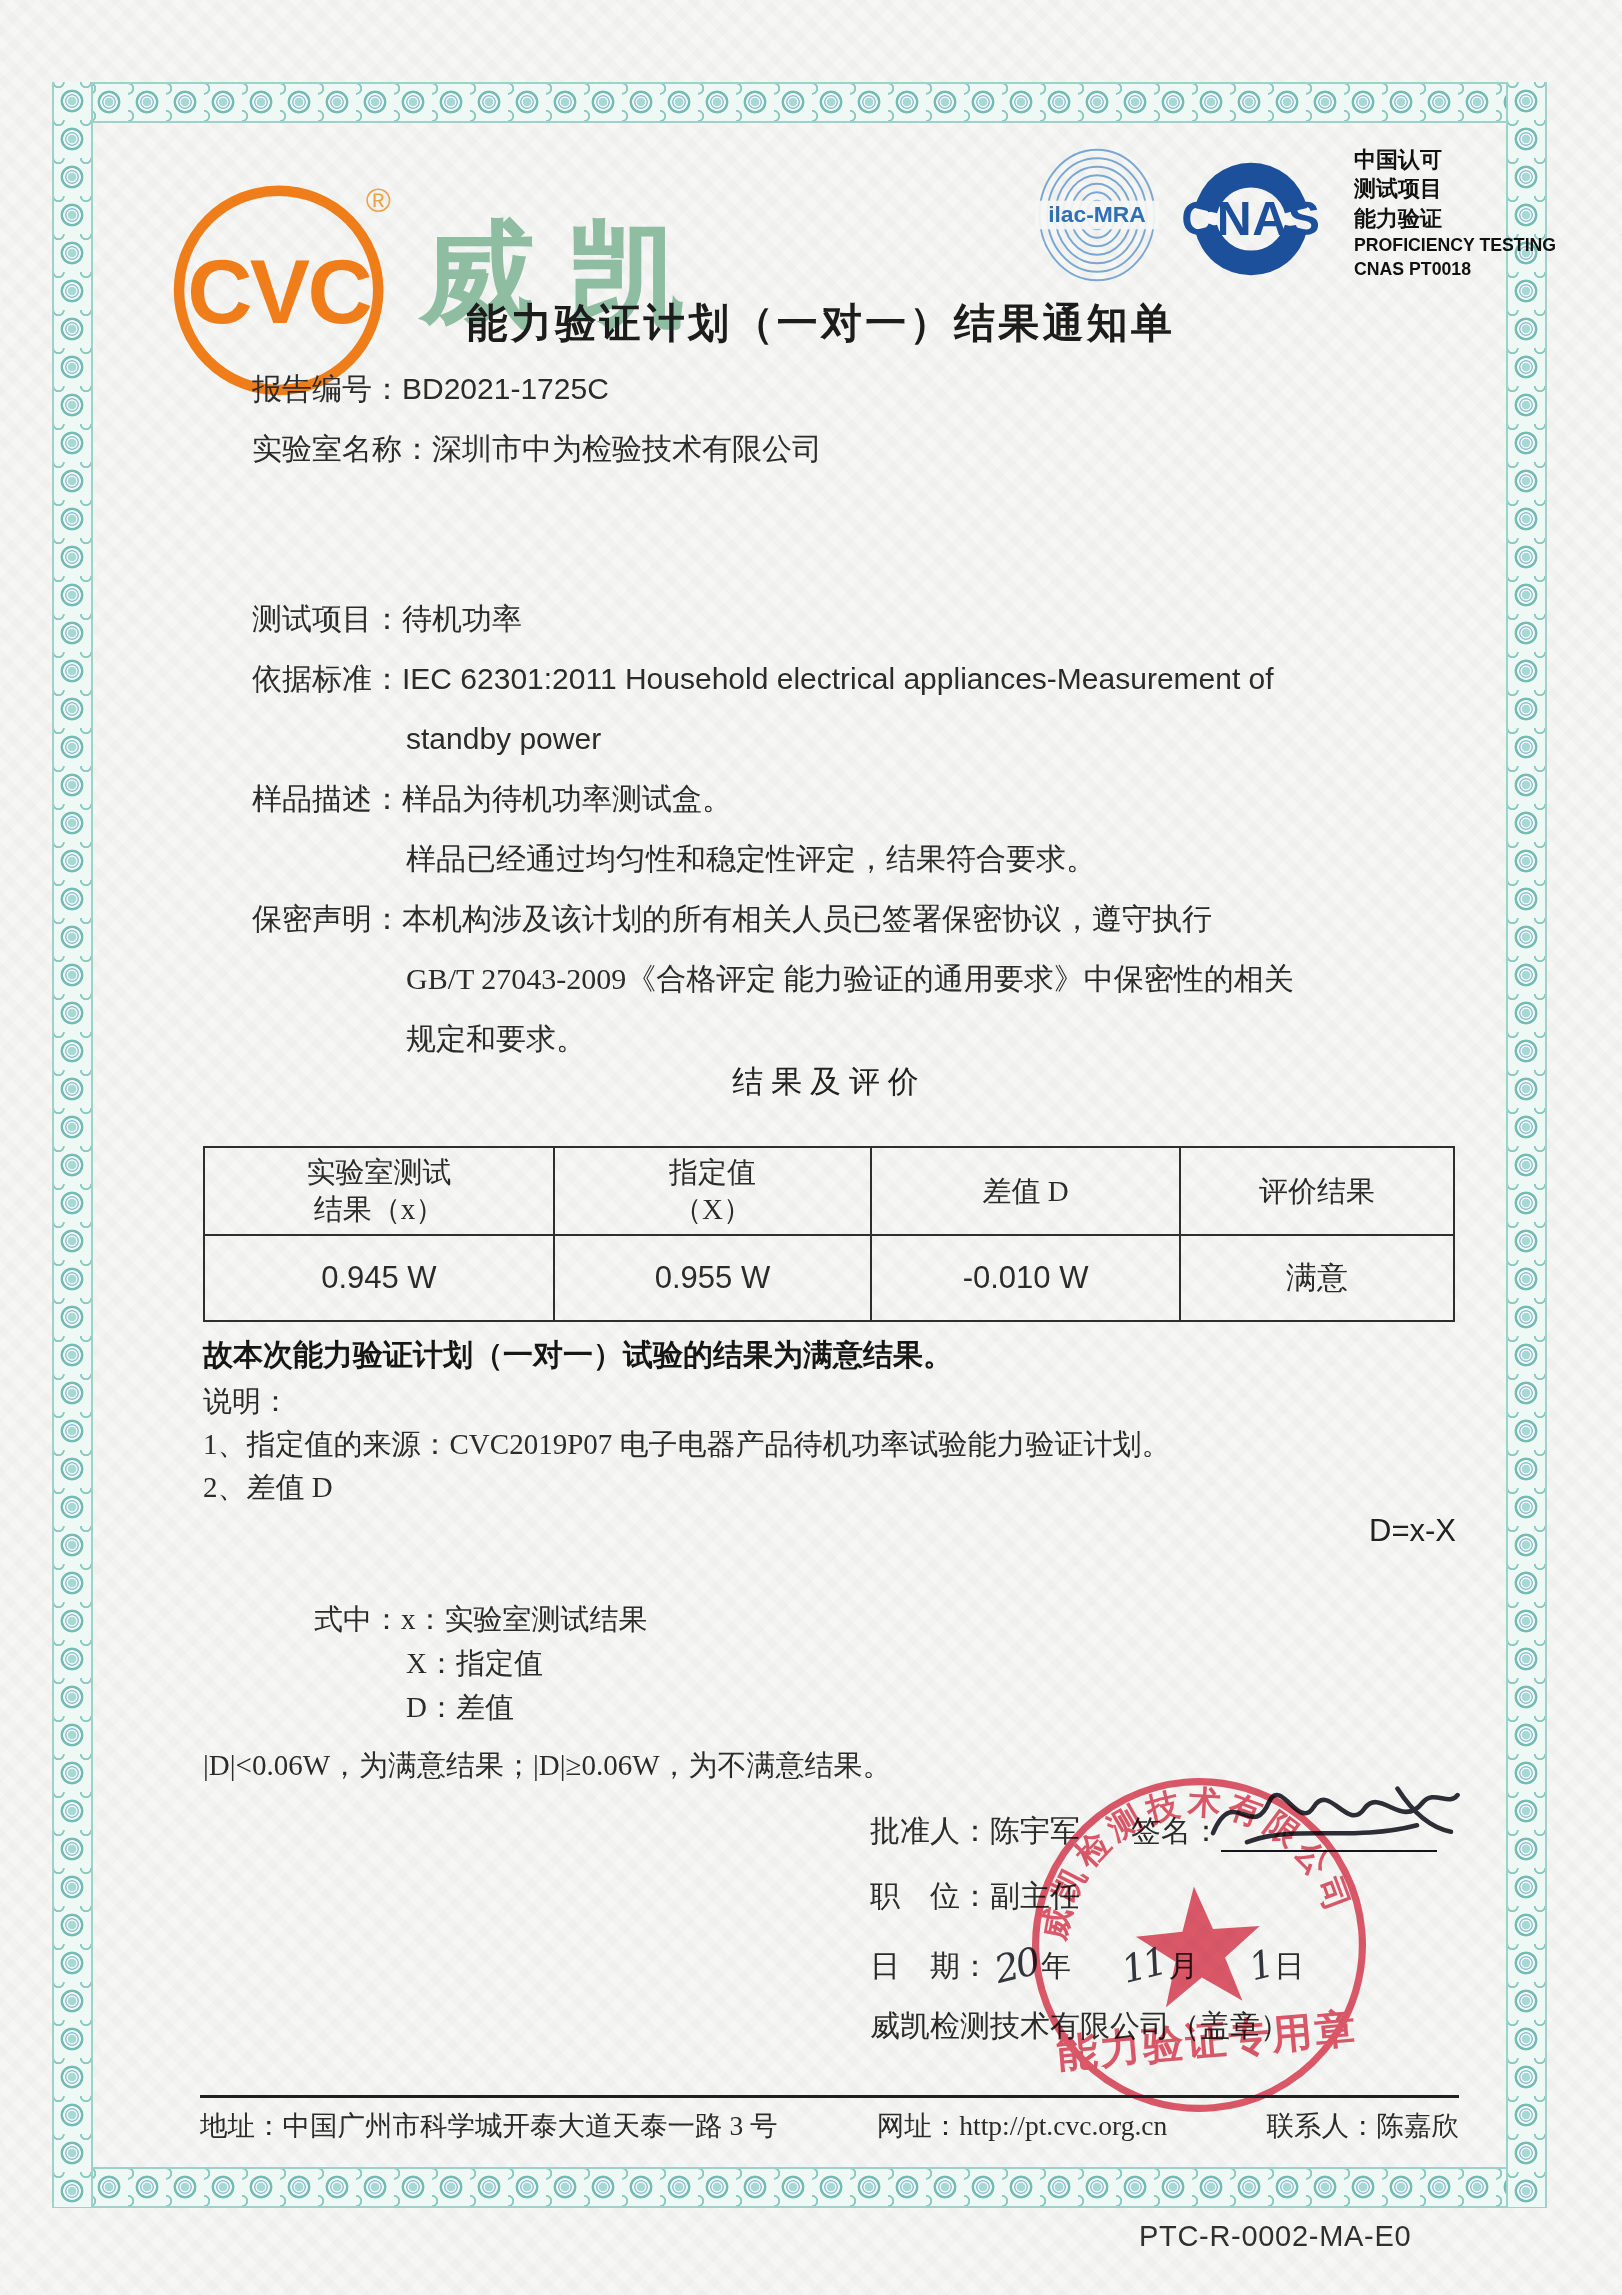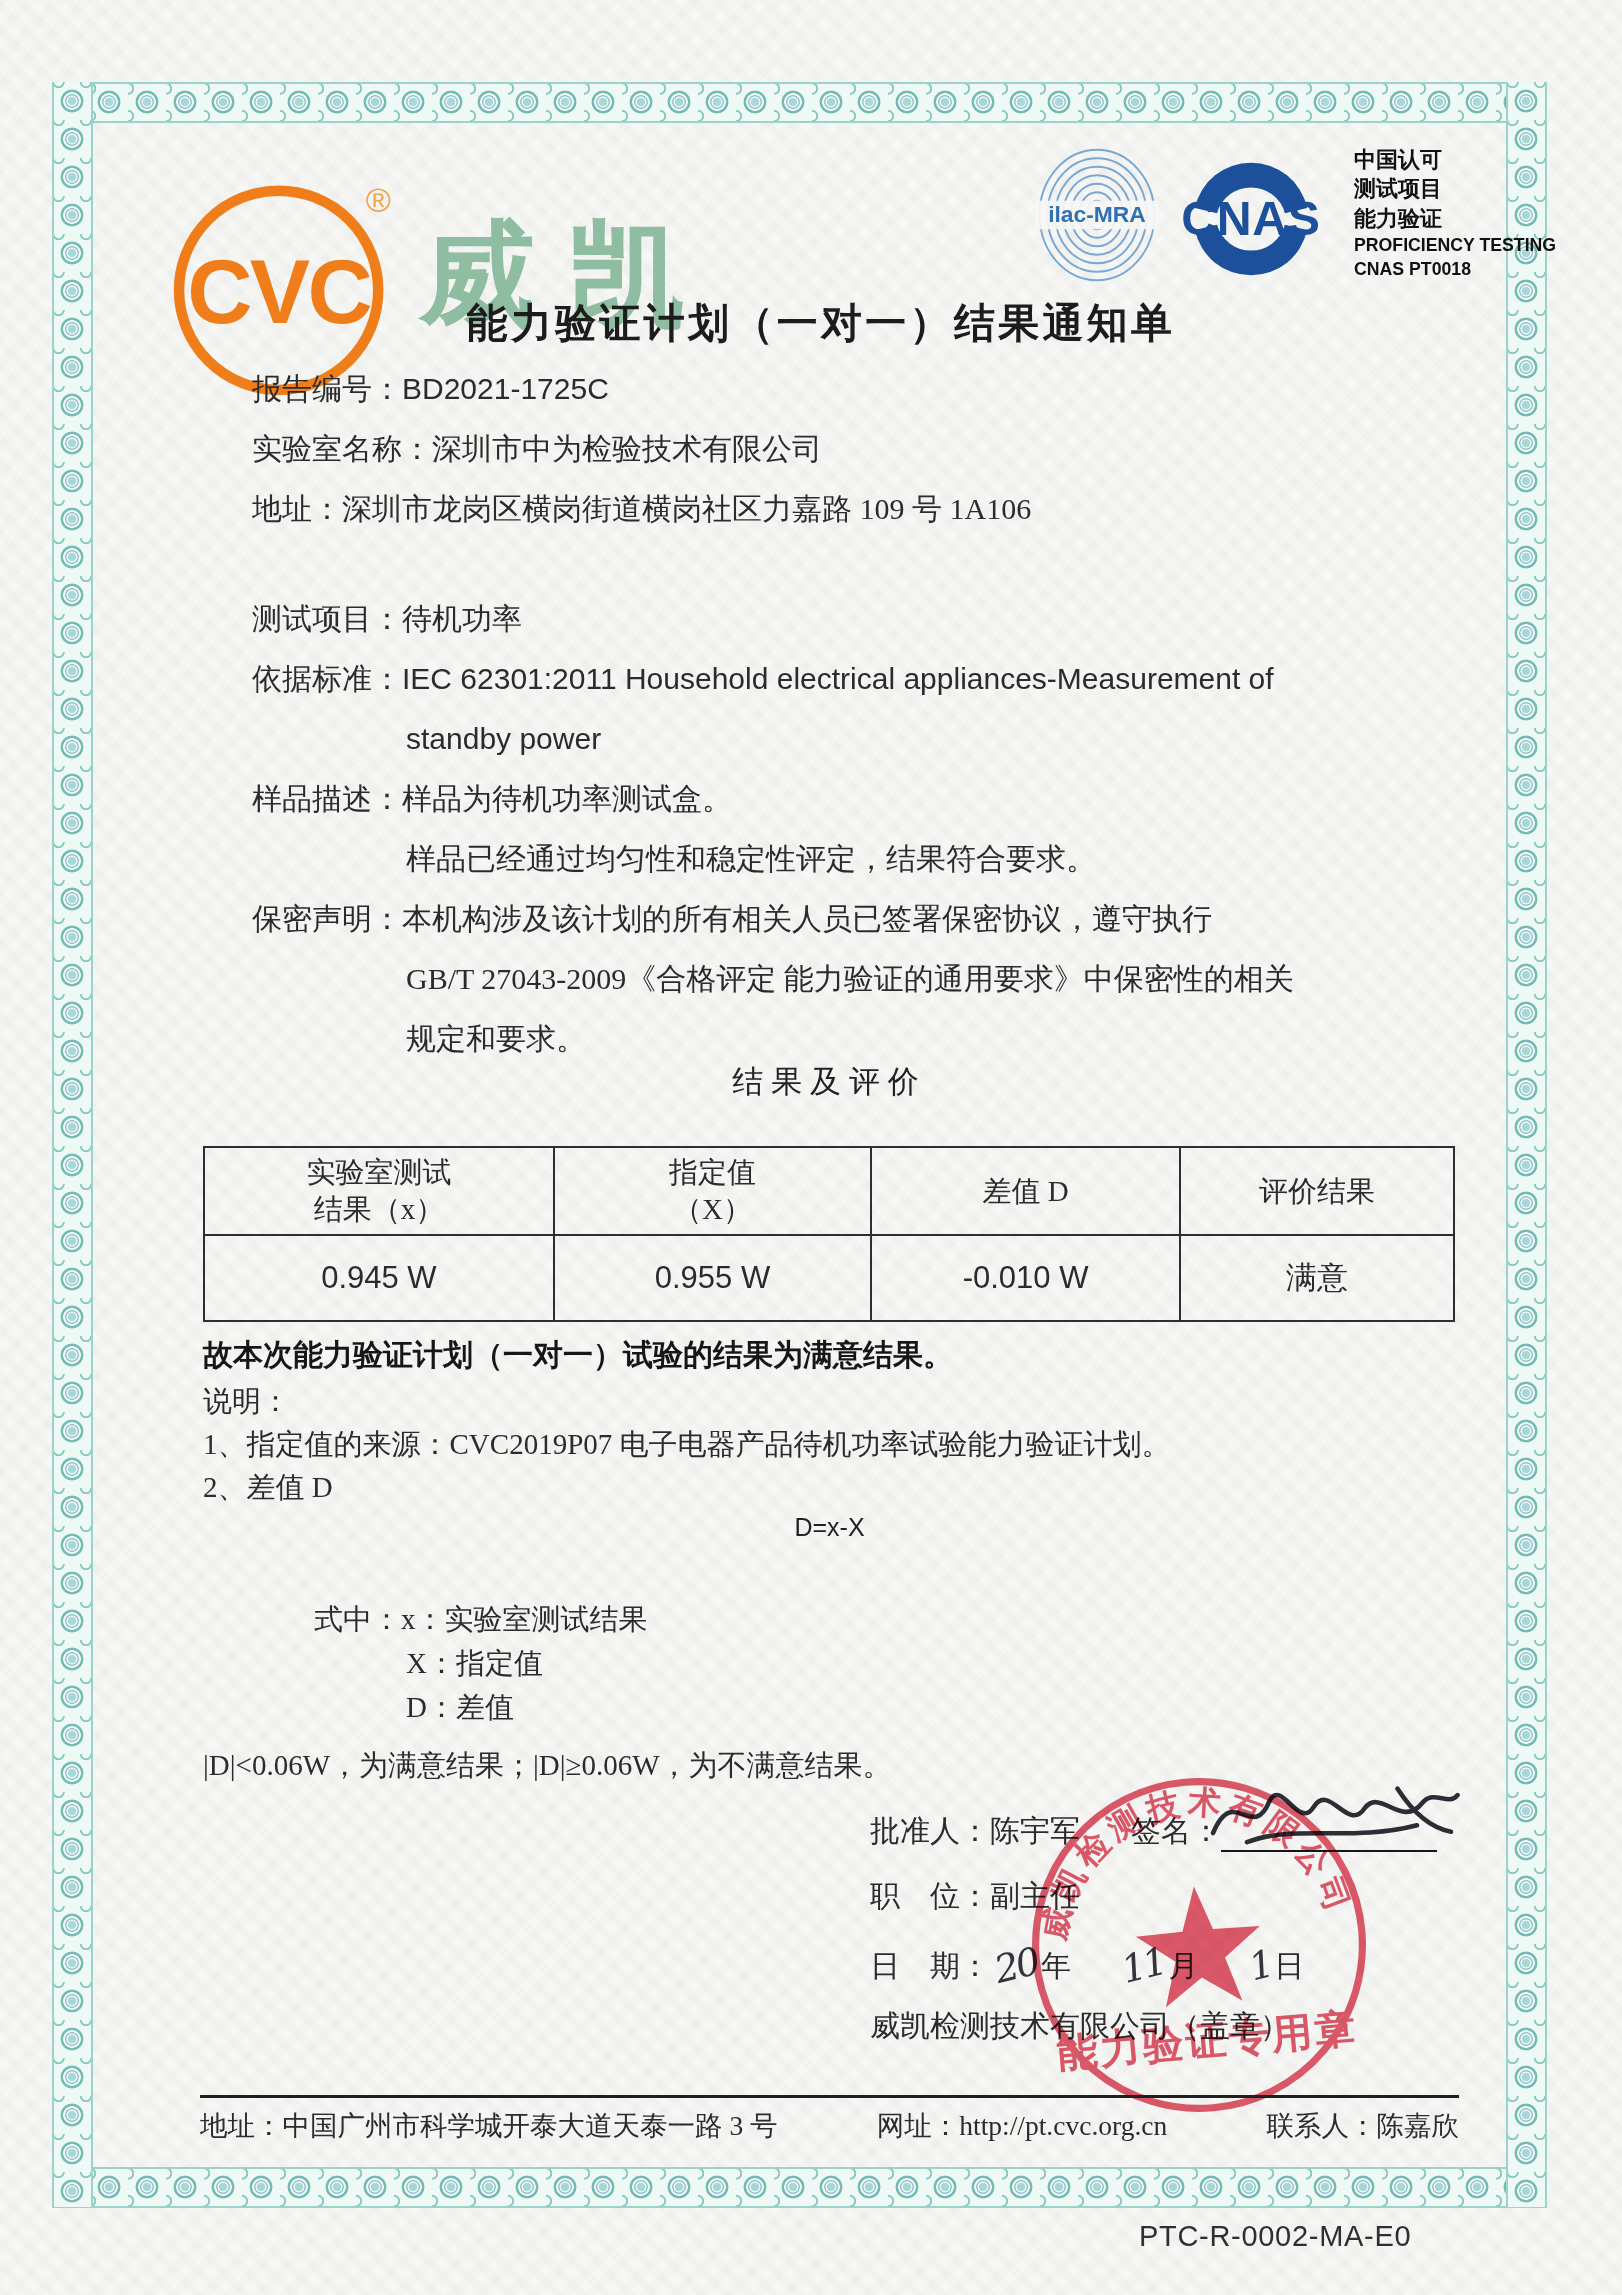--- a/index.html
+++ b/index.html
@@ -72,22 +72,22 @@
   .rtable td{border:2px solid #2e2e2e;text-align:center;vertical-align:middle;padding:0;}
   .rtable .hrow td{height:86px;font-size:29px;line-height:37px;border-bottom:2.6px solid #2e2e2e;}
   .rtable .vrow td{height:84px;font-size:31px;}
   .c1{width:28.0%;} .c2{width:25.4%;} .c3{width:24.7%;margin-top:11px;} .c4{width:21.9%;}
 
   .conclusion{position:absolute;left:203px;top:1335px;font-family:"Liberation Sans",sans-serif;
               font-size:30px;font-weight:bold;color:#161616;white-space:nowrap;}
   .notes-h{position:absolute;left:203px;top:1382px;font-size:29px;}
   .note1{position:absolute;left:203px;top:1425px;font-size:29px;white-space:nowrap;}
   .note2{position:absolute;left:203px;top:1468px;font-size:29px;}
-  .formula{position:absolute;left:203px;width:1253px;top:1513px;text-align:center;
-           font-family:"Liberation Sans",sans-serif;font-size:25px;color:#222;}
+  .formula{position:absolute;left:203px;width:1253px;top:1513px;text-align:right;
+           font-family:"Liberation Sans",sans-serif;font-size:31px;color:#222;}
   .where{position:absolute;left:314px;top:1597px;font-size:29px;line-height:44px;}
   .where .ind{margin-left:92px;}
   .criteria{position:absolute;left:203px;top:1746px;font-size:29px;white-space:nowrap;}
 
   
   .approval{position:absolute;left:870px;top:1811px;font-size:30px;}
   .approval .arow{height:65px;white-space:nowrap;}
   .sig-line{display:inline-block;position:relative;width:216px;height:30px;
             border-bottom:2px solid #15151c;vertical-align:bottom;}
   .sig-line svg{position:absolute;left:-19.6px;top:-51px;}
@@ -148,21 +148,20 @@
     <div class="cjk">能力验证</div>
     <div class="lat">PROFICIENCY TESTING</div>
     <div class="lat">CNAS PT0018</div>
   </div>
 
   <div class="title">能力验证计划（一对一）结果通知单</div>
 
   <div class="block info-block">
     <div class="drow"><span>报告编号：</span><span class="sans">BD2021-1725C</span></div>
     <div class="drow"><span>实验室名称：</span><span>深圳市中为检验技术有限公司</span></div>
-    <div class="drow"><span>地址：</span><span>深圳市龙岗区横岗街道横岗社区力嘉路 109 号 1A106</span></div>
   </div>
 
   <div class="block detail-block">
     <div class="drow"><span>测试项目：</span><span>待机功率</span></div>
     <div class="drow"><span>依据标准：</span><span class="sans">IEC 62301:2011 Household electrical appliances-Measurement of</span></div>
     <div class="drow cont"><span class="sans">standby power</span></div>
     <div class="drow"><span>样品描述：</span><span>样品为待机功率测试盒。</span></div>
     <div class="drow cont"><span>样品已经通过均匀性和稳定性评定，结果符合要求。</span></div>
     <div class="drow"><span>保密声明：</span><span>本机构涉及该计划的所有相关人员已签署保密协议，遵守执行</span></div>
     <div class="drow cont"><span>GB/T 27043-2009《合格评定 能力验证的通用要求》中保密性的相关</span></div>

